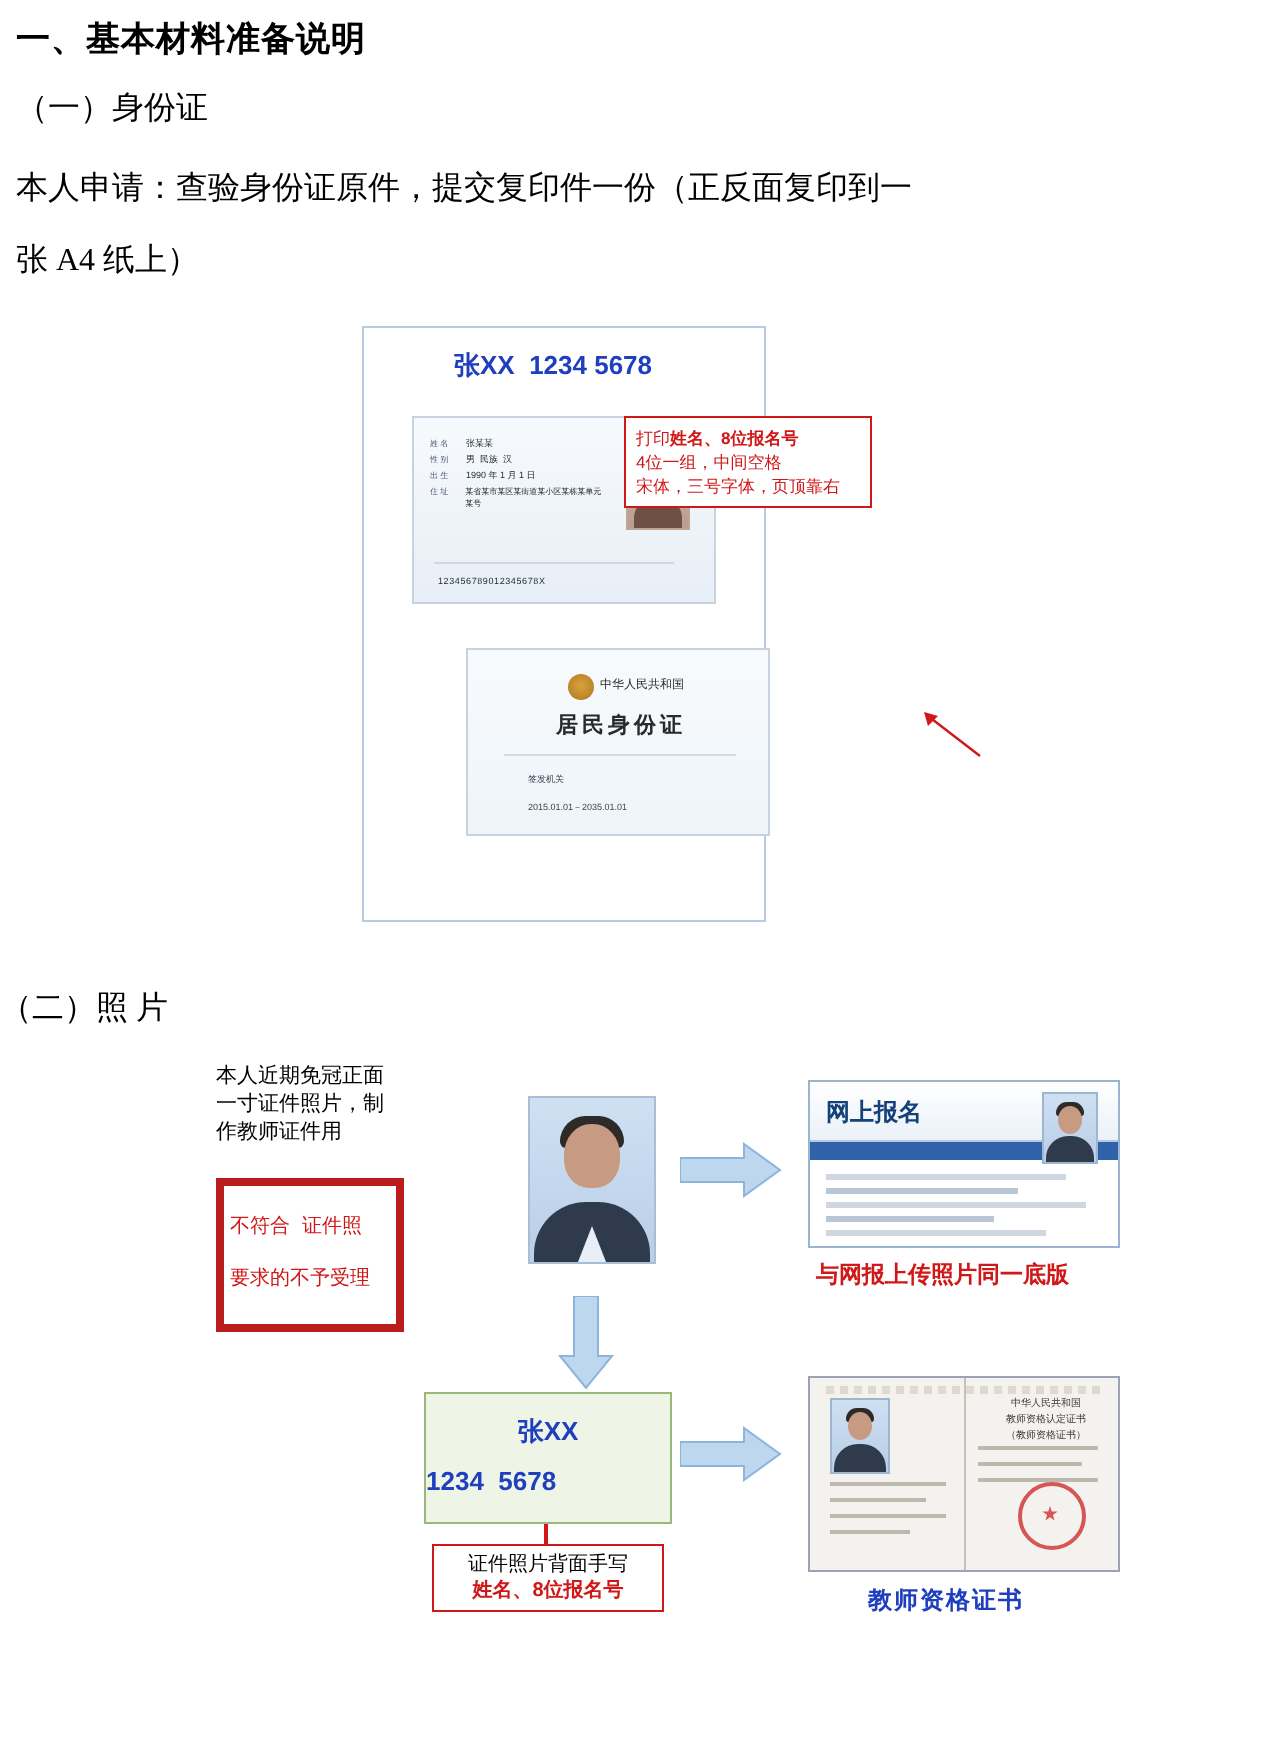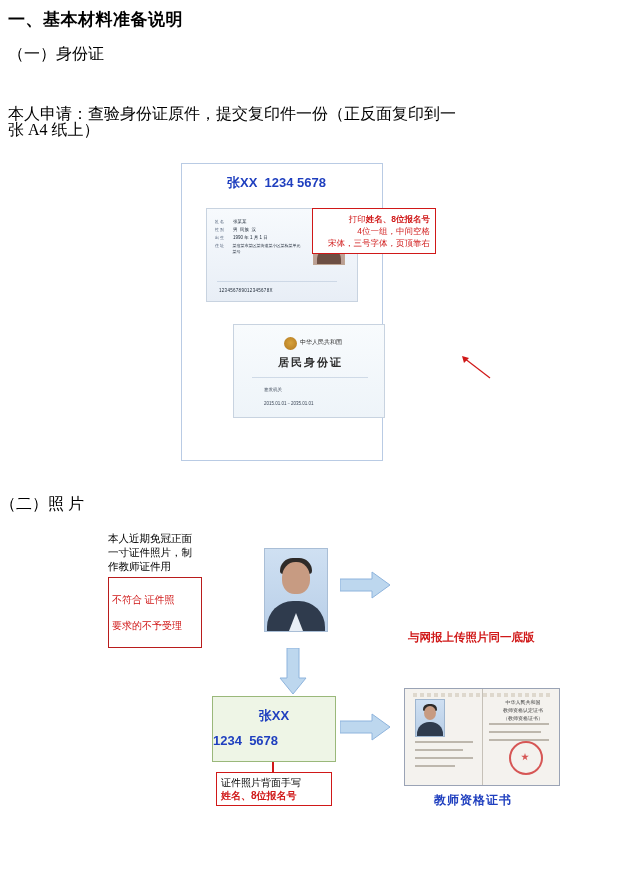--- a/index.html
+++ b/index.html
@@ -37,21 +37,20 @@
   }
   .l2 {
     left: 8px;
     top: 44px;
     font-size: 16px;
   }
   .l3 {
     left: 8px;
     top: 84px;
     font-size: 16px;
-    margin-top: 20px;
   }
   .l4 {
     left: 8px;
     top: 120px;
     font-size: 16px;
   }
   .l5 {
     left: 0;
     top: 494px;
     font-size: 16px;
@@ -246,21 +245,21 @@
     border: 1px solid #d01818;
     background: #ffffff;
     padding: 4px 5px;
     box-sizing: border-box;
   }
   .callout-id div {
     font-family: "Liberation Sans", sans-serif;
     font-size: 8.5px;
     color: #d01818;
     line-height: 12px;
-    text-align: right;
+    text-align: left;
     white-space: pre;
   }
   .callout-id .b {
     font-weight: bold;
   }
   .callout-arrow {
     position: absolute;
     left: 286px;
     top: 190px;
     width: 30px;
@@ -275,24 +274,24 @@
     width: 94px;
   }
   .photo-note .txt {
     font-family: "Liberation Sans", sans-serif;
     font-size: 10.5px;
     line-height: 14px;
     color: #000;
     white-space: pre-line;
   }
   .photo-note .warn {
-    margin-top: 4px;
-    border: 1px solid #b91c1c;
+    margin-top: 16px;
+    border: 4px solid #b91c1c;
     padding: 2px 3px;
-    font-family: Liberation Serif, serif;
+    font-family: Liberation Mono, monospace;
     font-size: 10px;
     line-height: 13px;
     color: #d01818;
     white-space: pre-line;
   }
 
   .portrait {
     position: absolute;
     left: 264px;
     top: 548px;
@@ -477,21 +476,21 @@
   }
   .callout-photo {
     position: absolute;
     left: 216px;
     top: 772px;
     width: 116px;
     border: 1px solid #d01818;
     background: #fff;
     padding: 3px 4px;
     box-sizing: border-box;
-    text-align: left;
+    text-align: center;
   }
   .callout-photo div {
     font-family: "Liberation Sans", sans-serif;
     font-size: 10px;
     line-height: 13px;
     color: #000;
     white-space: pre;
   }
   .callout-photo .red {
     color: #d01818;
@@ -686,20 +685,35 @@
   </svg>
 
   <svg class="arrow-down-1" viewBox="0 0 30 48">
     <polygon points="9,0 21,0 21,30 28,30 15,46 2,30 9,30" fill="#bdd7ee" stroke="#8eb4dd" stroke-width="1"></polygon>
   </svg>
 
   <svg class="arrow-right-2" viewBox="0 0 52 30">
     <polygon points="0,9 32,9 32,2 50,15 32,28 32,21 0,21" fill="#bdd7ee" stroke="#8eb4dd" stroke-width="1"></polygon>
   </svg>
 
+  <div class="web-reg">
+    <div class="bar"></div>
+    <div class="bar-title">网上报名</div>
+    <div class="bar-photo">
+      <div class="hr"></div>
+        <div class="h"></div>
+        <div class="s"></div>
+    </div>
+    <div class="navstrip"></div>
+    <div class="line" style="top:46px; width:120px;"></div>
+    <div class="blk" style="top:53px; width:96px;"></div>
+    <div class="line" style="top:60px; width:130px;"></div>
+    <div class="blk" style="top:67px; width:84px;"></div>
+    <div class="line" style="top:74px; width:110px;"></div>
+  </div>
   <div class="web-reg-caption">与网报上传照片同一底版</div>
 
   <div class="name-box">
     <div class="n1">张XX</div>
     <div class="n2">1234  5678</div>
   </div>
   <div class="callout-photo-line"></div>
   <div class="callout-photo">
     <div>证件照片背面手写</div>
     <div class="red">姓名、8位报名号</div>

